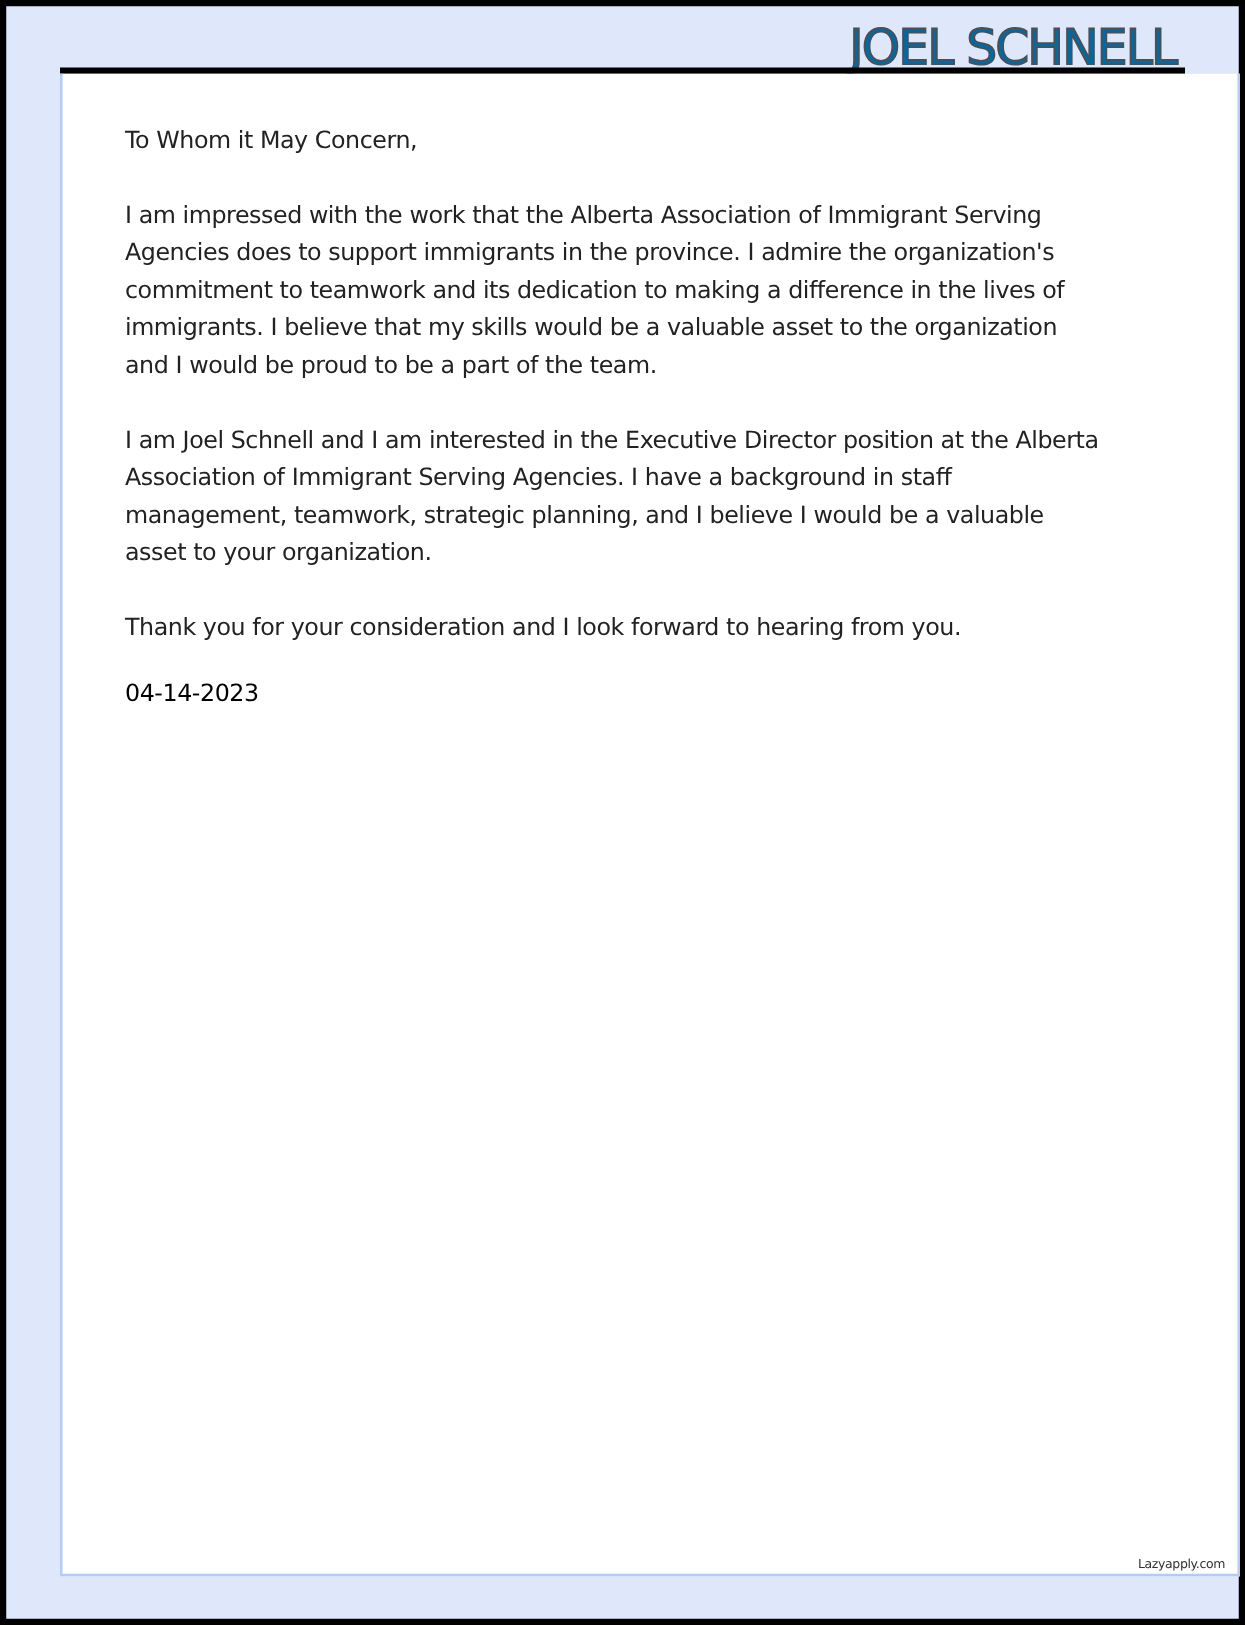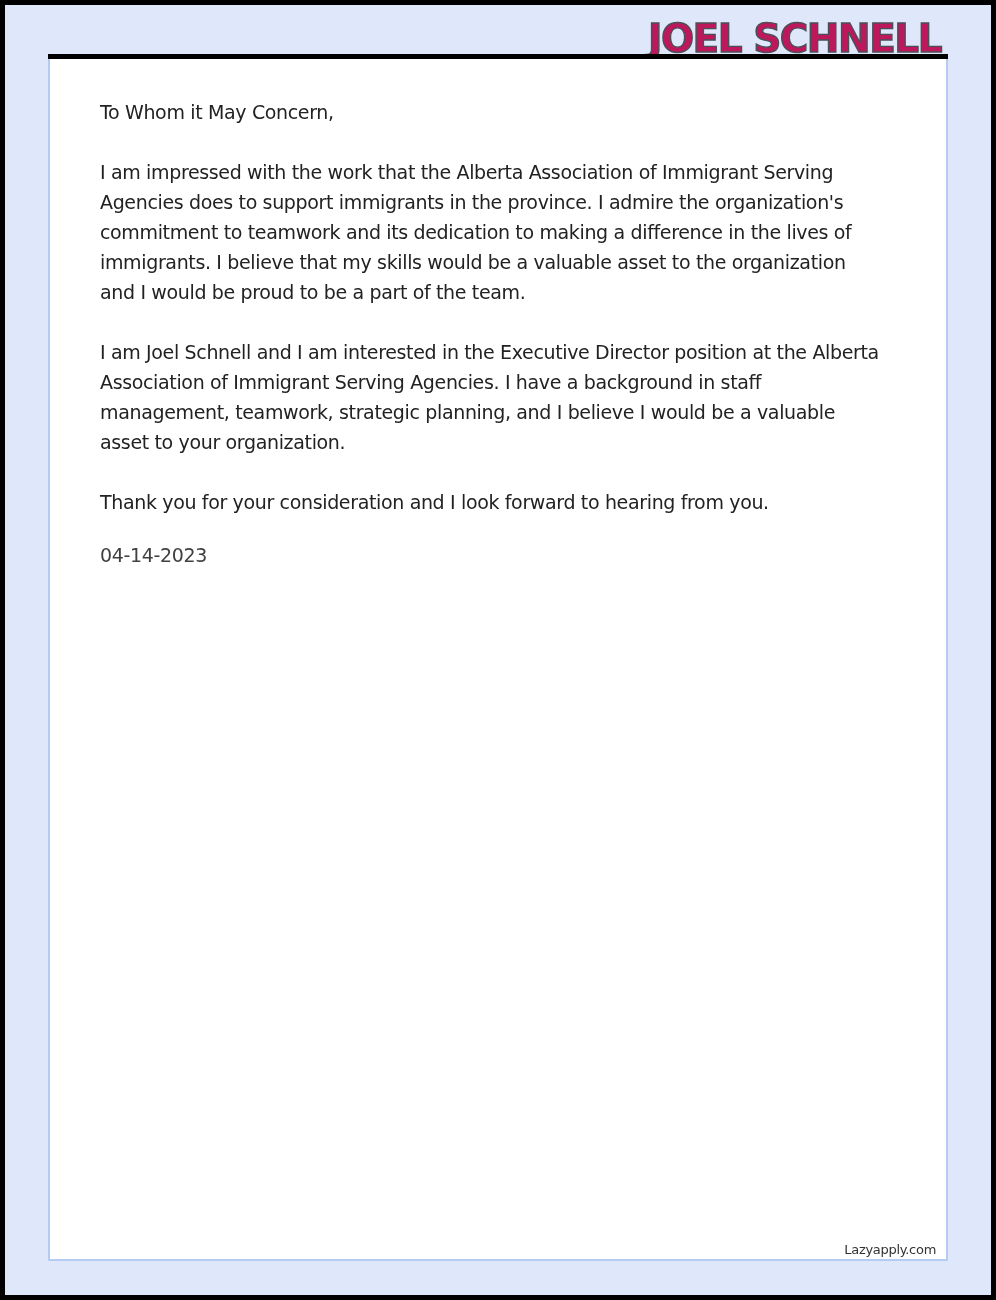--- a/index.html
+++ b/index.html
@@ -8,47 +8,48 @@
     background: #000;
     font-family: "DejaVu Sans", sans-serif;
   }
   .frame {
     position: absolute; left: 5px; top: 5px; width: 986px; height: 1290px;
     background: #dfe7fb;
   }
   .name {
     position: absolute; right: 50px; top: 12px;
     font-family: "DejaVu Sans", sans-serif;
-    font-size: 39px; font-weight: 700; letter-spacing: -1.5px;
-    color: #be185d;
+    font-size: 39px; font-weight: 400; letter-spacing: -1.5px;
+    color: #0369a1;
     -webkit-text-stroke: 1.4px #4b4f56;
     line-height: 44px;
   }
   .topbar {
     position: absolute; left: 48px; top: 54px; width: 900px; height: 5px;
     background: #000;
   }
   .page {
     position: absolute; left: 48px; top: 59px; width: 896px; height: 1200px;
     background: #fff;
     border-left: 2px solid #b5cbf3;
     border-right: 2px solid #b5cbf3;
     border-bottom: 2px solid #b5cbf3;
+    padding-left: 44px;
   }
   .body {
     position: absolute; left: 50px; top: 38px; width: 780px;
     font-size: 19px; line-height: 30px; color: #222;
     letter-spacing: -0.35px;
   }
   .body p { margin: 0 0 30px 0; }
   .body p.closing { margin-bottom: 23px; }
-  .date { color: #404040; }
+  .date { color: #000000; }
   .footer {
     position: absolute; right: 10px; bottom: 2px;
-    font-size: 13px; color: #333; letter-spacing: -0.3px;
+    font-size: 10px; color: #333; letter-spacing: -0.3px;
   }
 </style>
 </head>
 <body>
 
 <div class="frame">
   <div class="name">JOEL SCHNELL</div>
 </div>
 <div class="topbar"></div>
 <div class="page">

